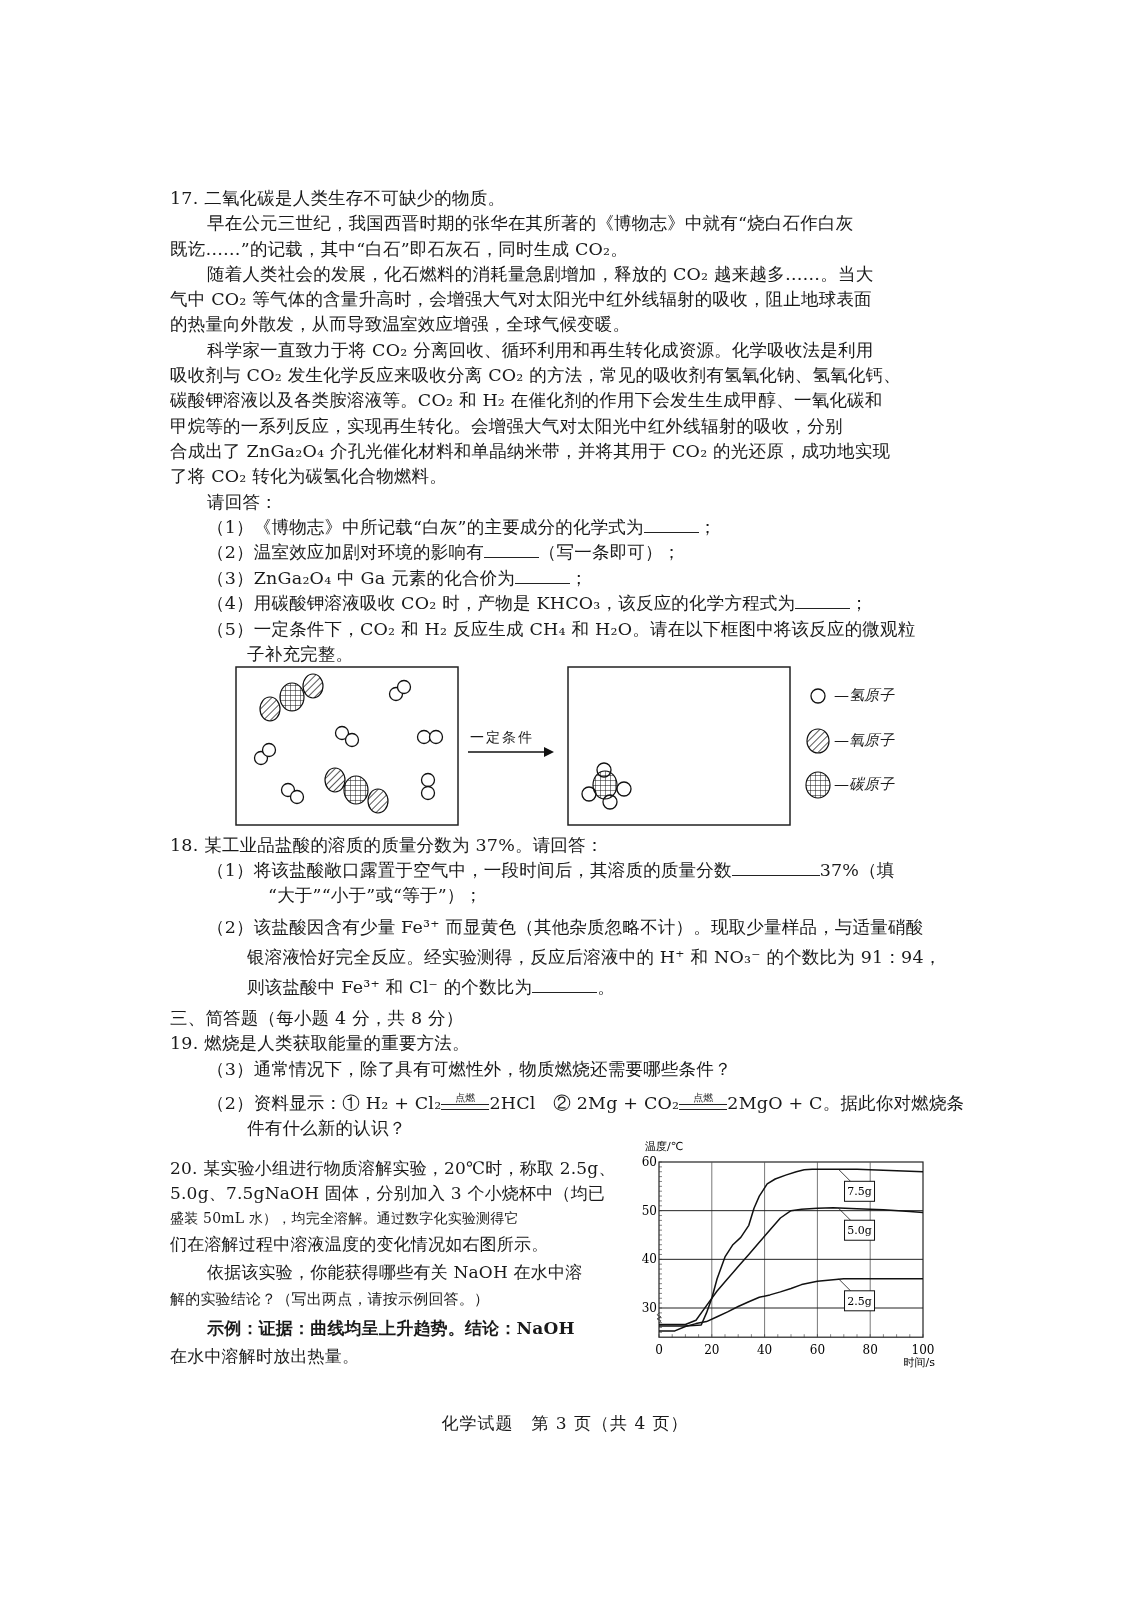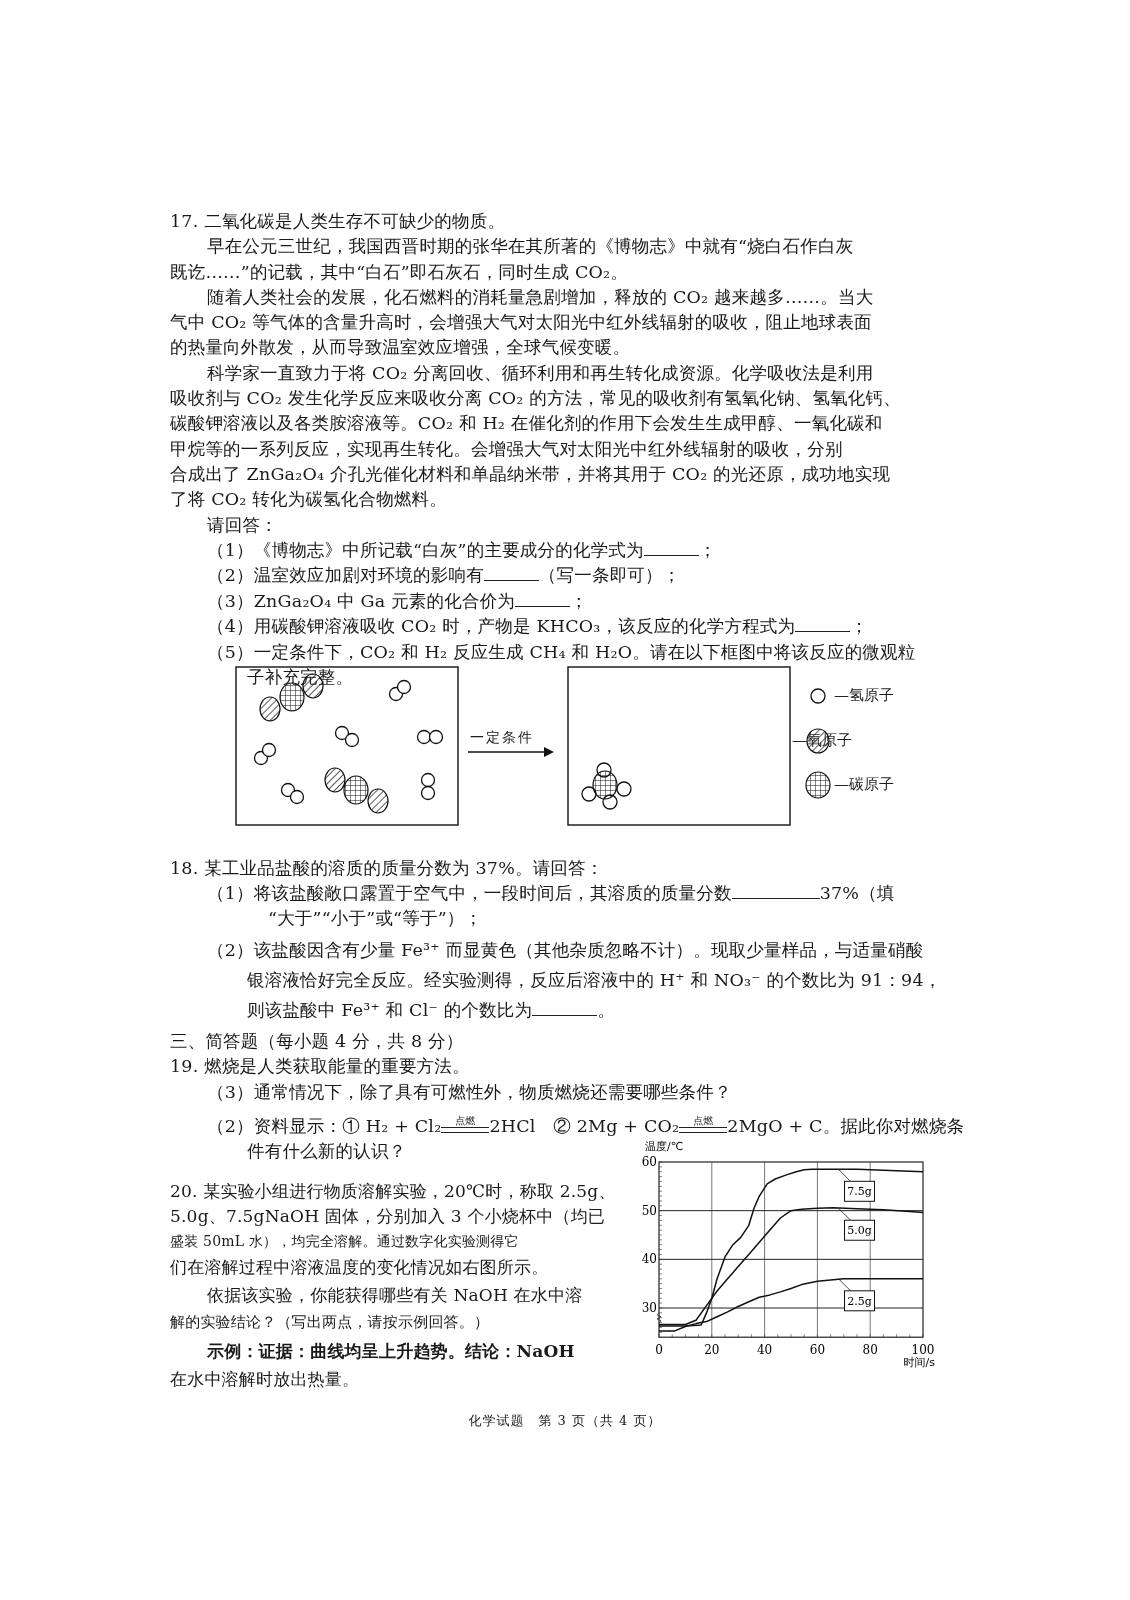--- a/index.html
+++ b/index.html
@@ -1,23 +1,23 @@
 <!DOCTYPE html>
 <html><head>
 <meta charset="utf-8">
 <style>
   html,body{margin:0;padding:0;background:#fff;}
   body{width:1130px;height:1600px;position:relative;overflow:hidden;
        font-family:"DejaVu Serif","Liberation Serif",serif;color:#1a1a1a;}
-  .line{position:absolute;left:170px;font-size:17.5px;line-height:24px;white-space:nowrap;letter-spacing:0.2px;margin-top:23px;}
+  .line{position:absolute;left:170px;font-size:17.5px;line-height:24px;white-space:nowrap;letter-spacing:0.2px;}
   .ind1{left:207px;}
   .ind2{left:247px;}
   .blank{display:inline-block;border-bottom:1.5px solid #222;height:16px;vertical-align:baseline;}
-  .legend-item{position:absolute;font-size:15px;display:flex;align-items:center;gap:4px;}
-  .footer{position:absolute;top:1412px;left:0;width:1130px;text-align:center;font-size:13px;letter-spacing:1px;}
+  .legend-item{position:absolute;font-size:15px;display:flex;align-items:center;gap:4px;font-style:italic;}
+  .footer{position:absolute;top:1412px;left:0;width:1130px;text-align:center;font-size:17px;letter-spacing:1px;}
   .eq{display:inline-block;position:relative;width:48px;text-align:center;vertical-align:middle;}
   .eq .cond{position:absolute;left:0;right:0;top:-14px;font-size:10px;}
   .eq .bars{display:block;height:4px;border-top:1.2px solid #222;border-bottom:1.2px solid #222;margin-top:4px;}
 </style>
 </head>
 <body>
 
 <div class="line" style="top:186px">
   <span>17.</span>
   <span>二氧化碳是人类生存不可缺少的物质。</span>
@@ -111,21 +111,21 @@
     <circle cx="610" cy="802" r="7" fill="#fff" stroke="#111" stroke-width="1.3"></circle>
     <ellipse cx="605" cy="785" rx="12" ry="14" fill="url(#grid)" stroke="#111" stroke-width="1.2"></ellipse>
   </g>
 
   <circle cx="818" cy="696" r="7" fill="#fff" stroke="#111" stroke-width="1.3"></circle>
   <ellipse cx="818" cy="741" rx="11" ry="12" fill="url(#hatch)" stroke="#111" stroke-width="1.2"></ellipse>
   <ellipse cx="818" cy="785" rx="12" ry="13" fill="url(#grid)" stroke="#111" stroke-width="1.2"></ellipse>
 </svg>
 <div style="position:absolute;left:470px;top:729px;font-size:14px;letter-spacing:2px;">一定条件</div>
 <div class="legend-item" style="left:834px;top:686px">—氢原子</div>
-<div class="legend-item" style="left:792px;top:731px">—氧原子</div>
+<div class="legend-item" style="left:834px;top:731px">—氧原子</div>
 <div class="legend-item" style="left:834px;top:775px">—碳原子</div>
 
 <div class="line" style="top:833px">
   <span>18.</span>
   <span>某工业品盐酸的溶质的质量分数为 37%。请回答：</span>
 </div>
 <div class="line ind1" style="top:858px">
   <span>（1）将该盐酸敞口露置于空气中，一段时间后，其溶质的质量分数</span><span class="blank" style="width:88px"></span><span>37%（填</span>
 </div>
 <div class="line" style="top:883px;left:268px">“大于”“小于”或“等于”）；</div>

